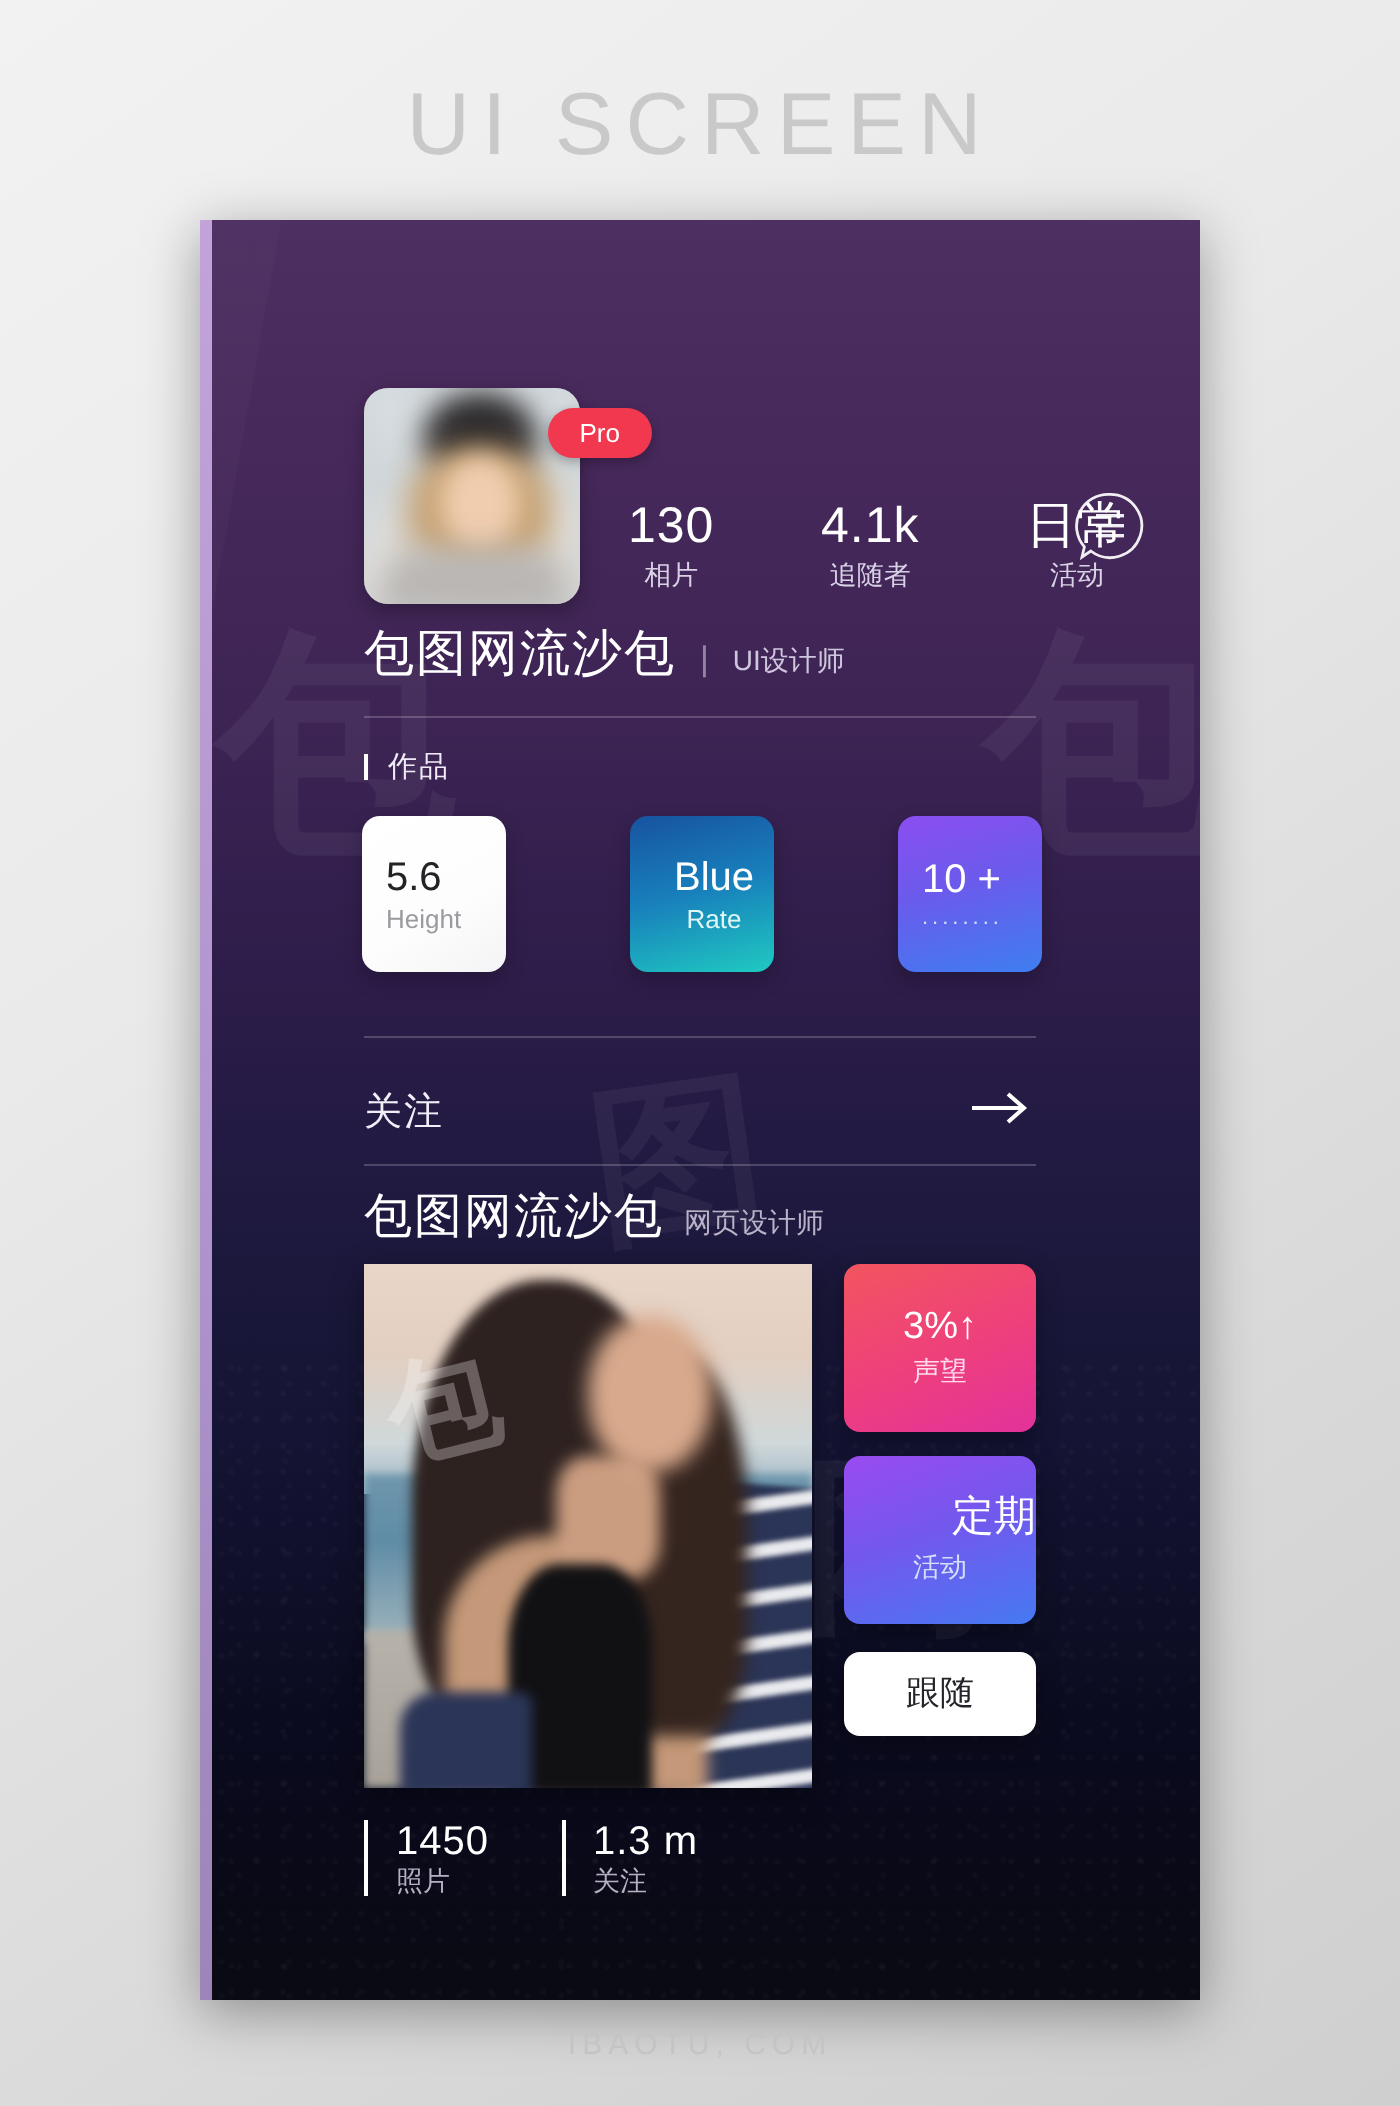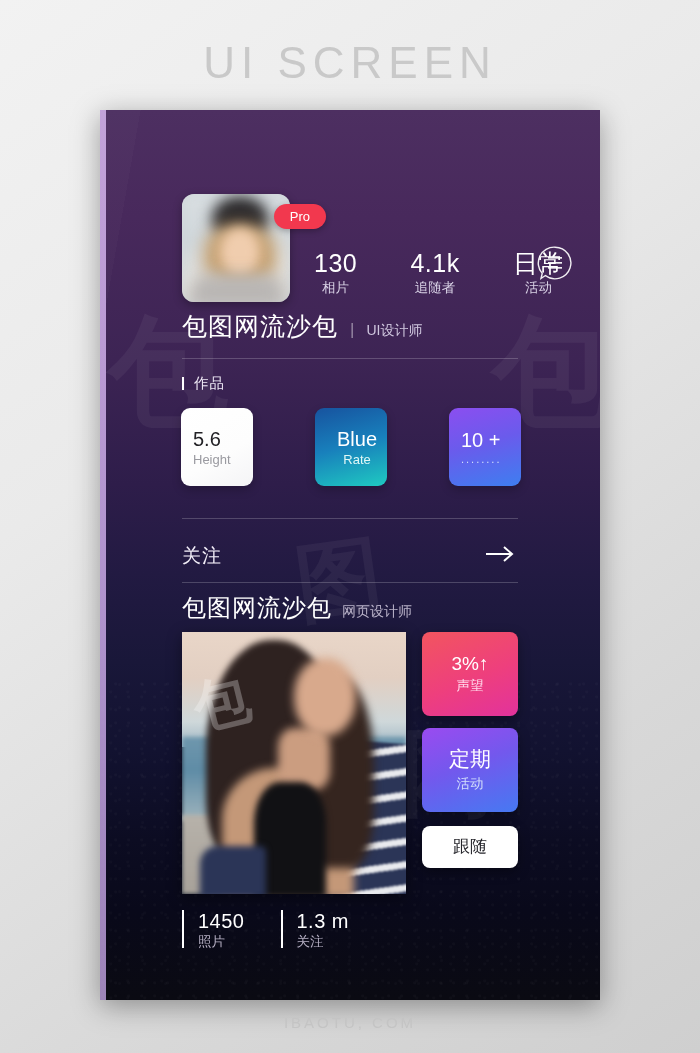--- a/index.html
+++ b/index.html
@@ -207,21 +207,21 @@
     width:100%; border-radius:8px; text-align:center;
     display:flex; flex-direction:column; justify-content:center;
     box-shadow:0 4px 12px rgba(0,0,0,.35);
   }
   .scard .big{ font-size:19px; color:#fff; line-height:1.15; }
   .scard .sub{ font-size:13.5px; margin-top:3px; }
   .scard-pink{ height:84px; background:linear-gradient(158deg,#f2555f 0%,#ee3f7d 55%,#e2329c 100%); }
   .scard-pink .sub{ color:#ffd9ec; }
   .scard-blue{ height:84px; margin-top:12px;
                background:linear-gradient(160deg,#9a4bf0 0%,#7358ed 45%,#4679f2 100%); }
-  .scard-blue .big{ font-size:21px; }
+  .scard-blue .big{ font-size:21px;text-align:right; }
   .scard-blue .sub{ color:#d4dffb; }
   .scard-white{ height:42px; margin-top:14px;
                 background:#ffffff; }
   .scard-white .big{ color:#24242a; font-size:17px; }
 
   
   .bstats{ position:absolute; left:82px; top:800px; display:flex; z-index:20; }
   .bstat{ display:flex; align-items:flex-start; margin-right:36px; }
   .bbar{ width:2px; height:38px; background:#fff; margin-right:14px; }
   .bstat .v{ color:#fff; font-size:20px; line-height:1.1; letter-spacing:.5px; }

